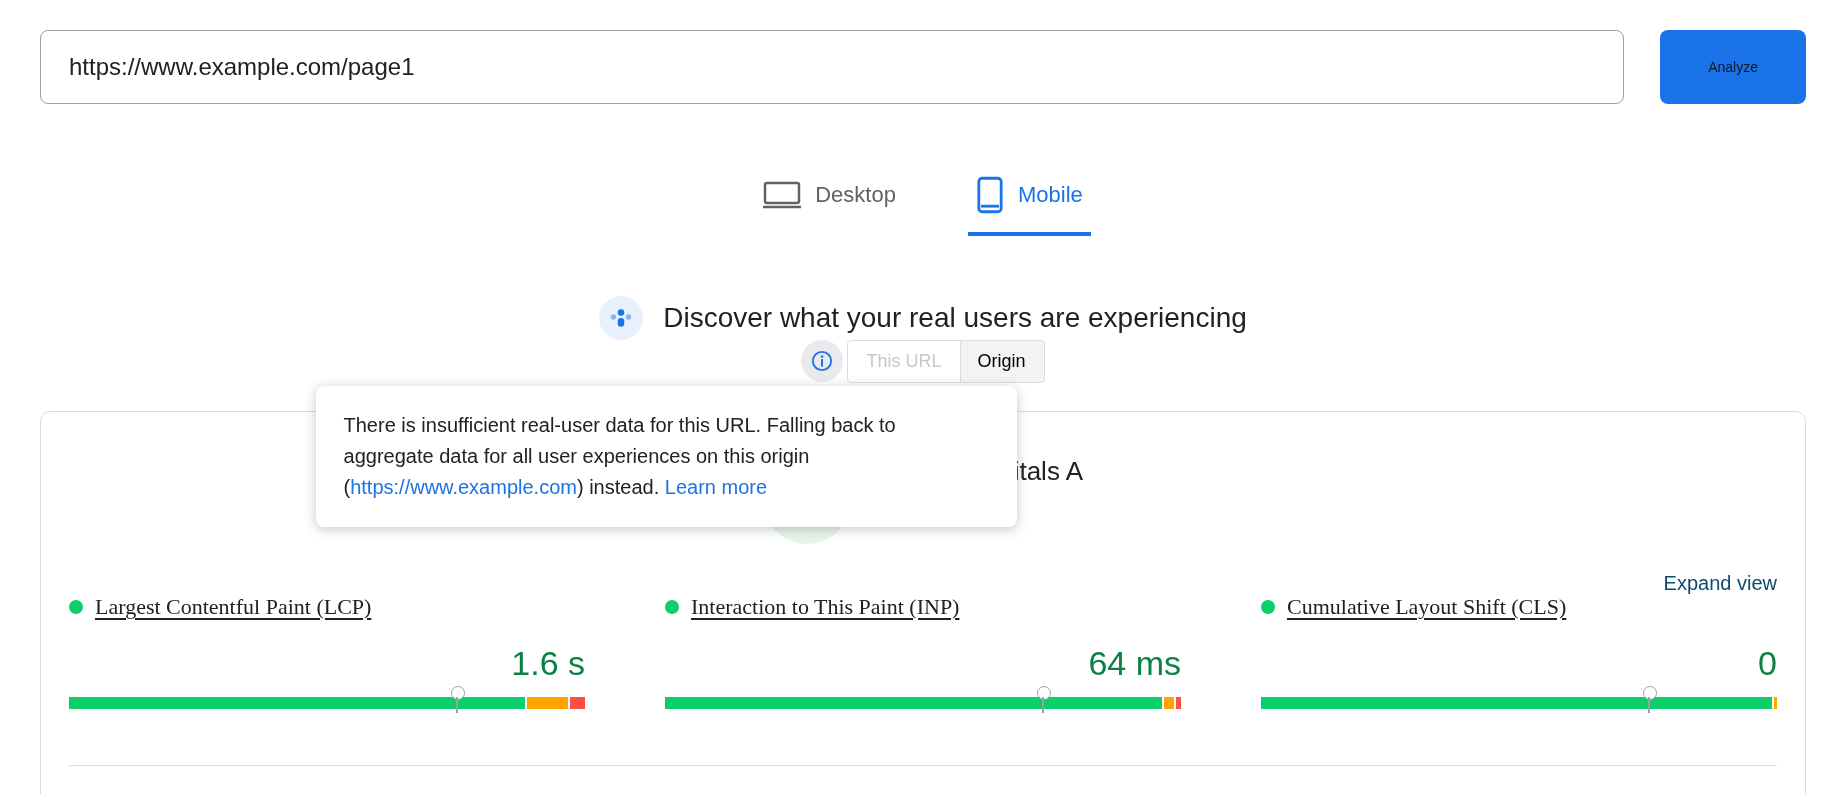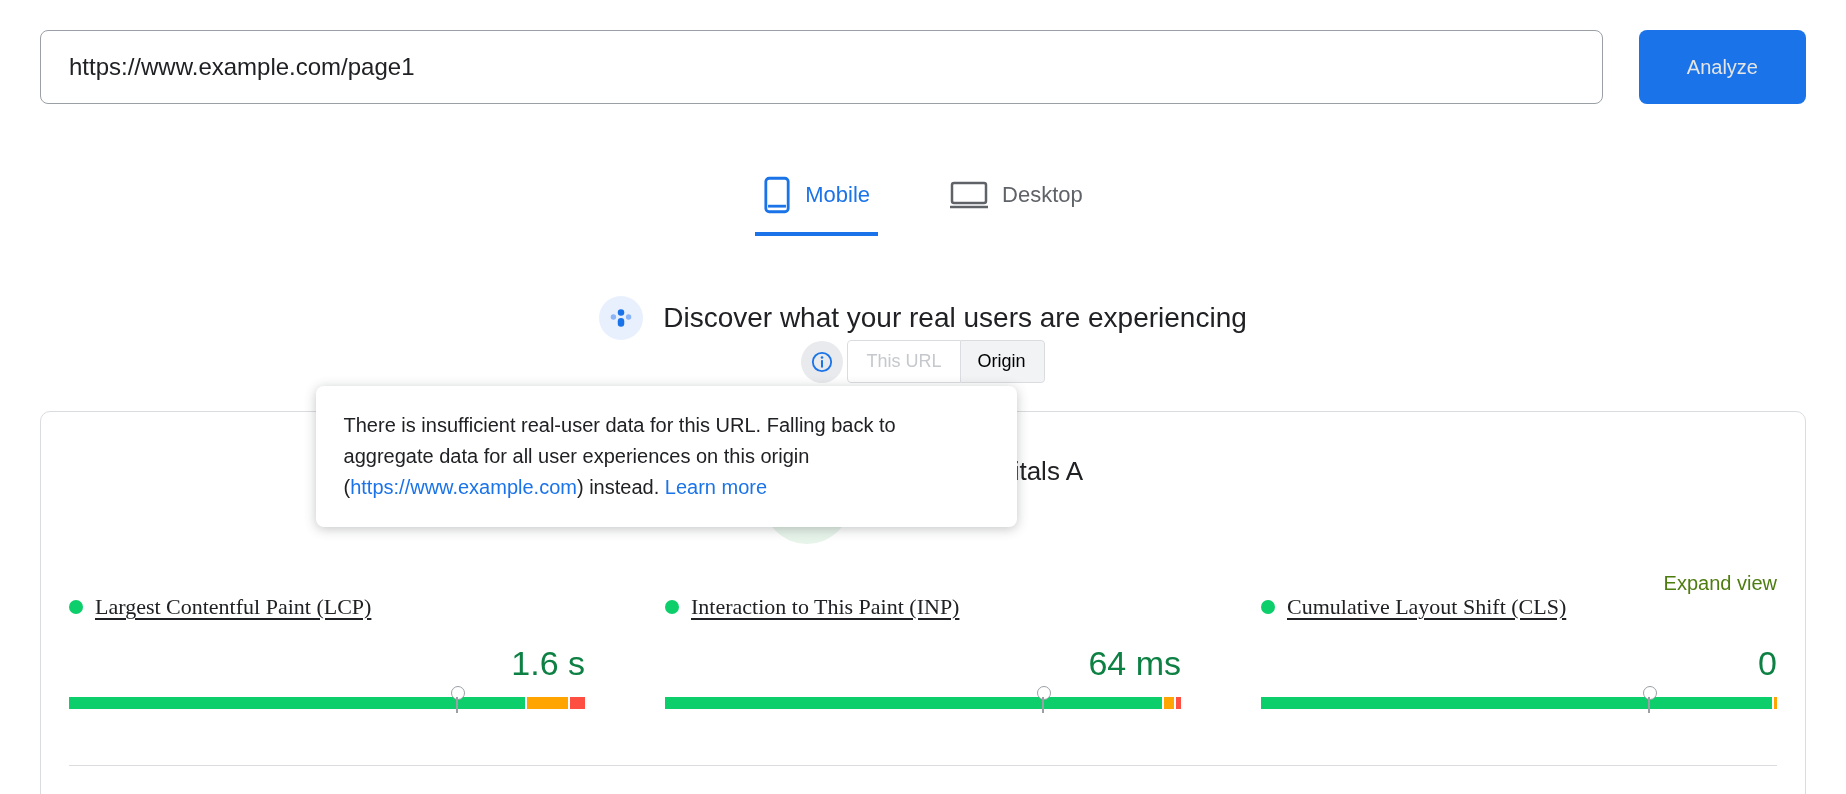--- a/index.html
+++ b/index.html
@@ -23,24 +23,24 @@
       flex: 1;
       border: 1px solid #9aa0a6;
       border-radius: 8px;
       font-size: 24px;
       padding: 22px 28px;
       color: #202124;
       outline: none;
     }
     .analyze-btn {
       background: #1a73e8;
-      color: #e5e5e5;
+      color: #0f172a;
       border: none;
       border-radius: 8px;
-      font-size: 20px;
+      font-size: 14px;
       font-weight: 500;
       padding: 0 48px;
       cursor: pointer;
     }
     .tabs {
       display: flex;
       justify-content: center;
       gap: 64px;
       margin-bottom: 60px;
     }
@@ -87,21 +87,21 @@
       align-items: center;
       justify-content: center;
     }
     .section-title {
       font-size: 28px;
       font-weight: 500;
       color: #202124;
     }
     .scope-group {
       display: flex;
-      align-items: center;
+      align-items: flex-start;
       position: relative;
     }
     .info-icon-circle {
       width: 42px;
       height: 42px;
       border-radius: 50%;
       background: #e8eaed;
       display: flex;
       align-items: center;
       justify-content: center;
@@ -175,21 +175,21 @@
     .vitals-title {
       font-size: 26px;
       font-weight: 500;
       color: #202124;
     }
     .expand-view {
       position: absolute;
       right: 28px;
       top: 160px;
       font-size: 20px;
-      color: #4d7c0f;
+      color: #0c4a6e;
       cursor: pointer;
     }
     .metrics-row {
       display: flex;
       gap: 80px;
       padding: 20px 0 0;
     }
     .metric {
       flex: 1;
     }
@@ -269,37 +269,37 @@
   </style>
 </head>
 <body>
 
 <div class="search-row">
   <input class="url-input" type="text" value="https://www.example.com/page1" style="">
   <button class="analyze-btn">Analyze</button>
 </div>
 
 <div class="tabs">
+  <div class="tab">
+    <span class="tab-icon">
+      <svg width="38" height="28" viewBox="0 0 38 28">
+          <rect x="2" y="2" width="34" height="20" rx="2" fill="none" stroke="#5f6368" stroke-width="2.5"></rect>
+          <line x1="0" y1="26" x2="38" y2="26" stroke="#5f6368" stroke-width="2.5"></line>
+        </svg>
+    </span>
+    <span class="tab-label">Desktop</span>
+  </div>
   <div class="tab active">
     <span class="tab-icon">
       <svg width="28" height="38" viewBox="0 0 24 34">
           <rect x="2" y="2" width="20" height="30" rx="3" fill="none" stroke="#1a73e8" stroke-width="2.5"></rect>
           <line x1="4" y1="27" x2="20" y2="27" stroke="#1a73e8" stroke-width="2.5"></line>
         </svg>
     </span>
     <span class="tab-label">Mobile</span>
-  </div>
-  <div class="tab">
-    <span class="tab-icon">
-      <svg width="38" height="28" viewBox="0 0 38 28">
-          <rect x="2" y="2" width="34" height="20" rx="2" fill="none" stroke="#5f6368" stroke-width="2.5"></rect>
-          <line x1="0" y1="26" x2="38" y2="26" stroke="#5f6368" stroke-width="2.5"></line>
-        </svg>
-    </span>
-    <span class="tab-label">Desktop</span>
   </div>
 </div>
 
 <div class="section-header">
   <div class="section-title-wrap">
     <div class="section-icon-circle">
       <svg width="26" height="26" viewBox="0 0 24 24">
           <circle cx="12" cy="7" r="3" fill="#1a73e8"></circle>
           <circle cx="5" cy="11" r="2.5" fill="#8ab4f8"></circle>
           <circle cx="19" cy="11" r="2.5" fill="#8ab4f8"></circle>

